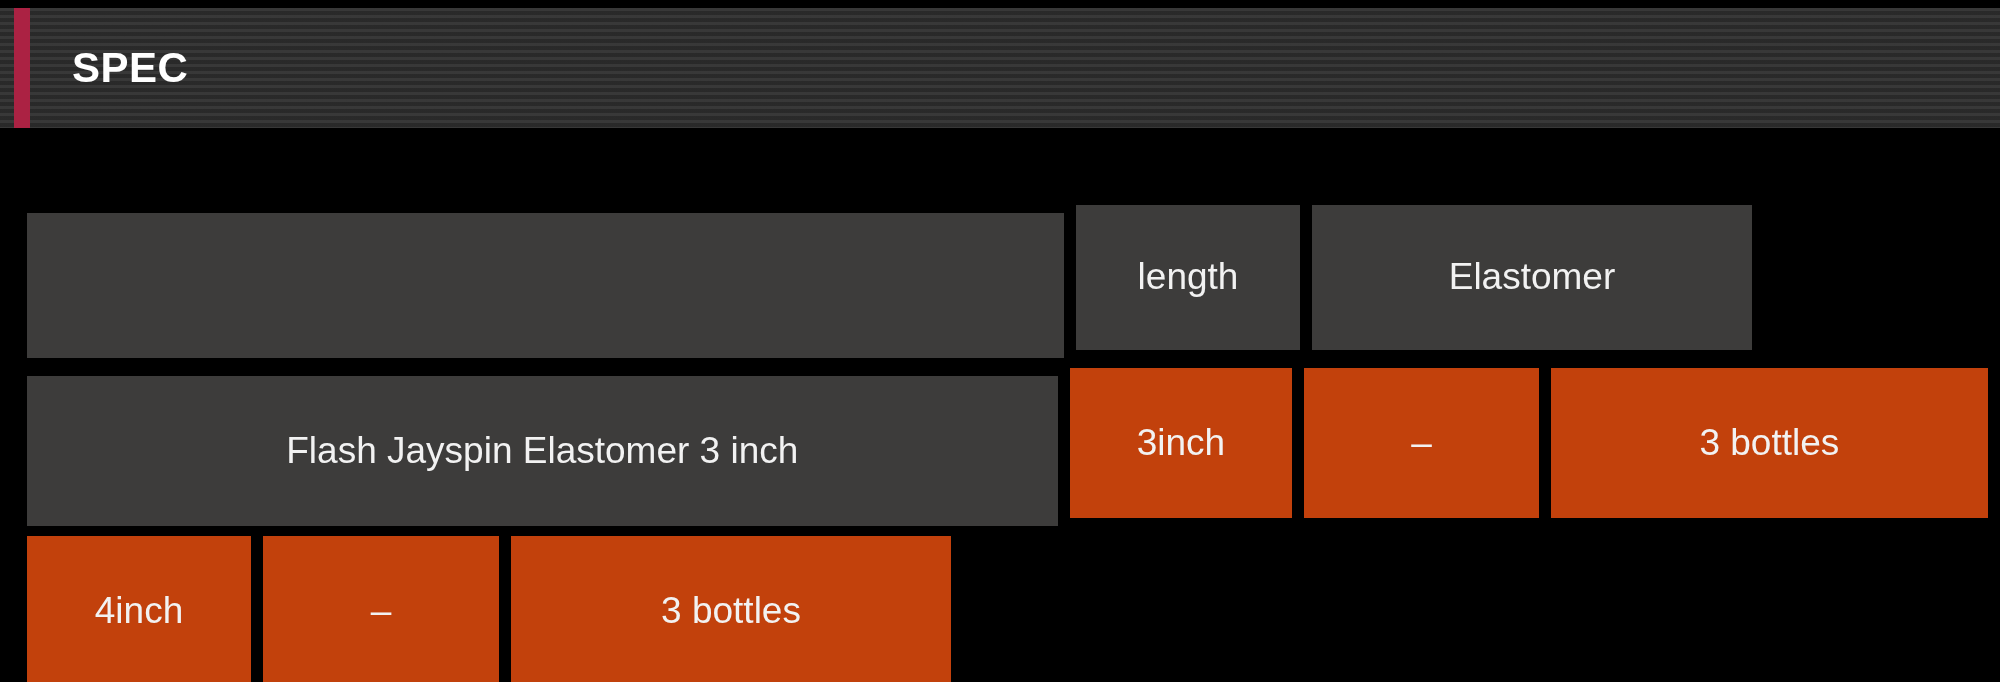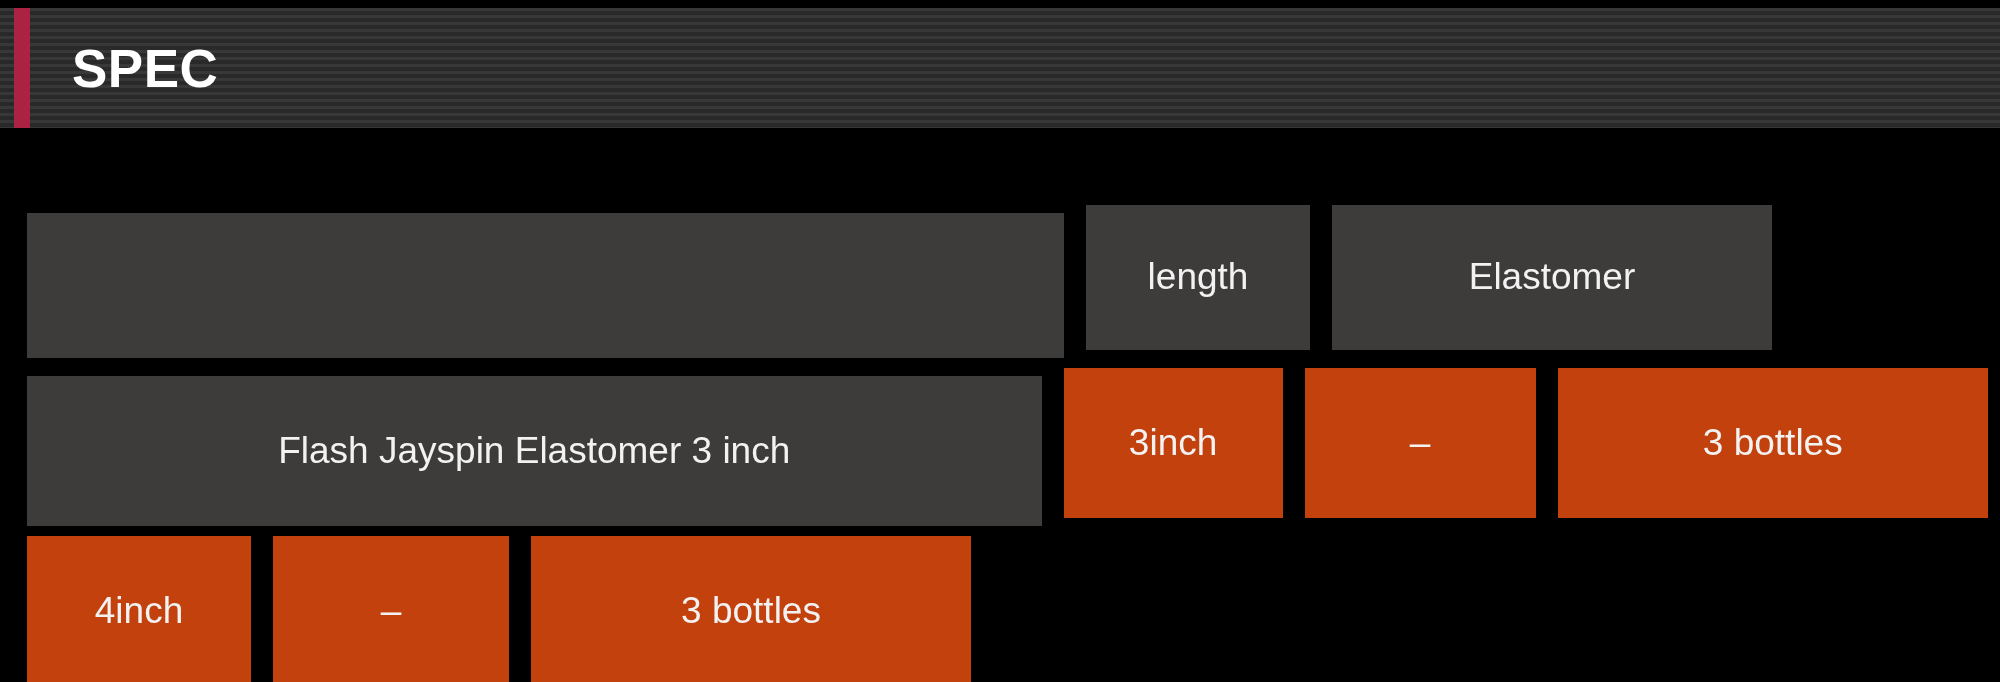--- a/index.html
+++ b/index.html
@@ -50,41 +50,41 @@
     height: 120px;
     background: #ab2243;
   }
 
   .section-title {
     position: absolute;
     left: 72px;
     top: 50%;
     transform: translateY(-50%);
     color: #ffffff;
-    font-size: 53px;
+    font-size: 42px;
     font-weight: bold;
     letter-spacing: 0.5px;
     line-height: 1;
     white-space: nowrap;
   }
 
   
   .spec-table {
     position: absolute;
     left: 27px;
     top: 205px;
     width: 1961px;
     display: flex;
     flex-direction: column;
     gap: 10px;
   }
 
   .spec-row {
     display: flex;
-    gap: 22px;
+    gap: 12px;
     width: 100%;
   }
 
   .cell {
     display: flex;
     align-items: center;
     justify-content: center;
     color: #f2f2f2;
     font-size: 37px;
     font-weight: normal;

